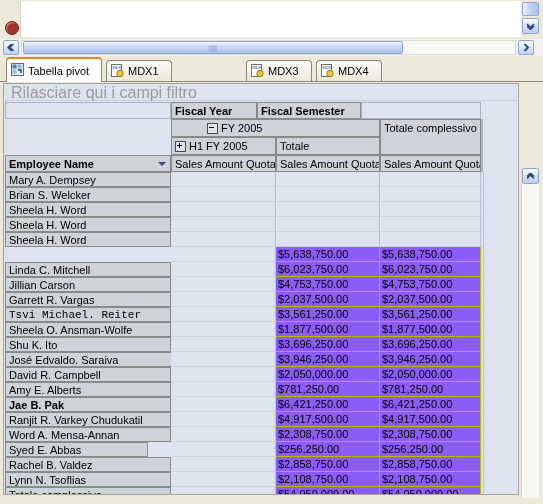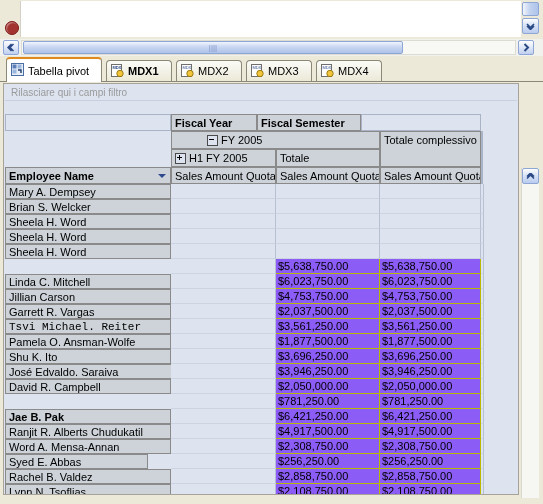--- a/index.html
+++ b/index.html
@@ -167,29 +167,29 @@
     border: 1px solid #a8a398;
     box-sizing: border-box;
     overflow: hidden;
   }
   .filter-band {
     position: absolute;
     left: 1px; top: 1px;
     width: 512px; height: 16px;
     background: #dde4f0;
     color: #9a9a9a;
-    font-size: 10px;
+    font-size: 16px;
     padding-left: 6px;
     line-height: 16px;
     box-sizing: border-box;
     border-bottom: 1px solid #c8d0e0;
   }
 
   
-  .grid { position: absolute; left: 1px; top: 30px; }
+  .grid { position: absolute; left: 1px; top: 18px; }
   .cell { position: absolute; box-sizing: border-box; font-size: 11px; }
 
   .hdr {
     background: #cdd3d9;
     border: 1px solid #8a8a8a;
     color: #000;
     line-height: 16px;
     padding-left: 3px;
     overflow: hidden;
     white-space: nowrap;
@@ -335,41 +335,31 @@
         <rect x="0.5" y="0.5" width="12" height="12" fill="#e8eef8" stroke="#4a6fa5"></rect>
         <rect x="1.5" y="1.5" width="4" height="4" fill="#5b7fb8"></rect>
         <rect x="6.5" y="1.5" width="4" height="4" fill="#9ab6dd"></rect>
         <rect x="1.5" y="6.5" width="4" height="4" fill="#9ab6dd"></rect>
         <path d="M7 7 l3 0 l0 3" stroke="#1f3f73" stroke-width="1.4" fill="none"></path>
       </svg>
     </span>
     <span>Tabella pivot</span>
   </div>
 
-  <div class="tab" style="left:106px;width:66px;font-weight:bold;">
+  <div class="tab" style="left:106px;width:66px;">
     <span class="ticon">
       <svg width="13" height="13" viewBox="0 0 13 13">
         <rect x="0.5" y="0.5" width="10" height="12" fill="#ffffff" stroke="#6e6e6e"></rect>
         <text x="1.4" y="5.2" font-size="4" fill="#2b4a86" font-family="Liberation Sans, sans-serif">MDX</text>
         <circle cx="9" cy="9.5" r="3.2" fill="#f2c53d" stroke="#9a7a12"></circle>
       </svg>
     </span>
     <span>MDX1</span>
   </div>
 
-  <div class="tab" style="left:176px;width:66px;">
-    <span class="ticon">
-      <svg width="13" height="13" viewBox="0 0 13 13">
-        <rect x="0.5" y="0.5" width="10" height="12" fill="#ffffff" stroke="#6e6e6e"></rect>
-        <text x="1.4" y="5.2" font-size="4" fill="#2b4a86" font-family="Liberation Sans, sans-serif">MDX</text>
-        <circle cx="9" cy="9.5" r="3.2" fill="#f2c53d" stroke="#9a7a12"></circle>
-      </svg>
-    </span>
-    <span>MDX2</span>
-  </div>
 
   <div class="tab" style="left:246px;width:66px;">
     <span class="ticon">
       <svg width="13" height="13" viewBox="0 0 13 13">
         <rect x="0.5" y="0.5" width="10" height="12" fill="#ffffff" stroke="#6e6e6e"></rect>
         <text x="1.4" y="5.2" font-size="4" fill="#2b4a86" font-family="Liberation Sans, sans-serif">MDX</text>
         <circle cx="9" cy="9.5" r="3.2" fill="#f2c53d" stroke="#9a7a12"></circle>
       </svg>
     </span>
     <span>MDX3</span>
@@ -451,50 +441,51 @@
         <div class="cell rowhdr" style="left: 0px; top: 190px; width: 166px; height: 15px;">Garrett R. Vargas</div>
         <div class="cell datacell" style="left: 166px; top: 190px; width: 105px; height: 15px;"></div>
         <div class="cell datacell hl" style="left: 271px; top: 190px; width: 104px; height: 15px;">$2,037,500.00</div>
         <div class="cell datacell hl" style="left: 375px; top: 190px; width: 101px; height: 15px;">$2,037,500.00</div>
         <div class="cell datacell" style="left: 476px; top: 190px; width: 0px; height: 15px;"></div>
         <div class="cell rowhdr" style="left: 0px; top: 205px; width: 166px; height: 15px; font-family: Liberation Mono, monospace;">Tsvi Michael. Reiter</div>
         <div class="cell datacell" style="left: 166px; top: 205px; width: 105px; height: 15px;"></div>
         <div class="cell datacell hl" style="left: 271px; top: 205px; width: 104px; height: 15px;">$3,561,250.00</div>
         <div class="cell datacell hl" style="left: 375px; top: 205px; width: 101px; height: 15px;">$3,561,250.00</div>
         <div class="cell datacell" style="left: 476px; top: 205px; width: 0px; height: 15px;"></div>
-        <div class="cell rowhdr" style="left: 0px; top: 220px; width: 166px; height: 15px;">Pamela O. Ansman-Wolfe</div>
+        <div class="cell rowhdr" style="left: 0px; top: 220px; width: 166px; height: 15px;">Sheela O. Ansman-Wolfe</div>
         <div class="cell datacell" style="left: 166px; top: 220px; width: 105px; height: 15px;"></div>
         <div class="cell datacell hl" style="left: 271px; top: 220px; width: 104px; height: 15px;">$1,877,500.00</div>
         <div class="cell datacell hl" style="left: 375px; top: 220px; width: 101px; height: 15px;">$1,877,500.00</div>
         <div class="cell datacell" style="left: 476px; top: 220px; width: 0px; height: 15px;"></div>
         <div class="cell rowhdr" style="left: 0px; top: 235px; width: 166px; height: 15px;">Shu K. Ito</div>
         <div class="cell datacell" style="left: 166px; top: 235px; width: 105px; height: 15px;"></div>
         <div class="cell datacell hl" style="left: 271px; top: 235px; width: 104px; height: 15px;">$3,696,250.00</div>
         <div class="cell datacell hl" style="left: 375px; top: 235px; width: 101px; height: 15px;">$3,696,250.00</div>
         <div class="cell datacell" style="left: 476px; top: 235px; width: 0px; height: 15px;"></div>
         <div class="cell rowhdr" style="left: 0px; top: 250px; width: 192px; height: 15px;">José Edvaldo. Saraiva</div>
         <div class="cell datacell" style="left: 166px; top: 250px; width: 105px; height: 15px;"></div>
         <div class="cell datacell hl" style="left: 271px; top: 250px; width: 104px; height: 15px;">$3,946,250.00</div>
         <div class="cell datacell hl" style="left: 375px; top: 250px; width: 101px; height: 15px;">$3,946,250.00</div>
         <div class="cell datacell" style="left: 476px; top: 250px; width: 0px; height: 15px;"></div>
         <div class="cell rowhdr" style="left: 0px; top: 265px; width: 166px; height: 15px;">David R. Campbell</div>
         <div class="cell datacell" style="left: 166px; top: 265px; width: 105px; height: 15px;"></div>
         <div class="cell datacell hl" style="left: 271px; top: 265px; width: 104px; height: 15px;">$2,050,000.00</div>
         <div class="cell datacell hl" style="left: 375px; top: 265px; width: 101px; height: 15px;">$2,050,000.00</div>
         <div class="cell datacell" style="left: 476px; top: 265px; width: 0px; height: 15px;"></div>
+        <div class="cell rowhdr" style="left: 0px; top: 280px; width: 166px; height: 15px;">Amy E. Alberts</div>
         <div class="cell datacell" style="left: 166px; top: 280px; width: 105px; height: 15px;"></div>
         <div class="cell datacell hl" style="left: 271px; top: 280px; width: 104px; height: 15px;">$781,250.00</div>
         <div class="cell datacell hl" style="left: 375px; top: 280px; width: 101px; height: 15px;">$781,250.00</div>
         <div class="cell datacell" style="left: 476px; top: 280px; width: 0px; height: 15px;"></div>
         <div class="cell rowhdr" style="left: 0px; top: 295px; width: 166px; height: 15px; font-weight: bold;">Jae B. Pak</div>
         <div class="cell datacell" style="left: 166px; top: 295px; width: 105px; height: 15px;"></div>
         <div class="cell datacell hl" style="left: 271px; top: 295px; width: 104px; height: 15px;">$6,421,250.00</div>
         <div class="cell datacell hl" style="left: 375px; top: 295px; width: 101px; height: 15px;">$6,421,250.00</div>
         <div class="cell datacell" style="left: 476px; top: 295px; width: 0px; height: 15px;"></div>
-        <div class="cell rowhdr" style="left: 0px; top: 310px; width: 166px; height: 15px;">Ranjit R. Alberts Chudukatil</div>
+        <div class="cell rowhdr" style="left: 0px; top: 310px; width: 166px; height: 15px;">Ranjit R. Varkey Chudukatil</div>
         <div class="cell datacell" style="left: 166px; top: 310px; width: 105px; height: 15px;"></div>
         <div class="cell datacell hl" style="left: 271px; top: 310px; width: 104px; height: 15px;">$4,917,500.00</div>
         <div class="cell datacell hl" style="left: 375px; top: 310px; width: 101px; height: 15px;">$4,917,500.00</div>
         <div class="cell datacell" style="left: 476px; top: 310px; width: 0px; height: 15px;"></div>
         <div class="cell rowhdr" style="left: 0px; top: 325px; width: 166px; height: 15px;">Word A. Mensa-Annan</div>
         <div class="cell datacell" style="left: 166px; top: 325px; width: 105px; height: 15px;"></div>
         <div class="cell datacell hl" style="left: 271px; top: 325px; width: 104px; height: 15px;">$2,308,750.00</div>
         <div class="cell datacell hl" style="left: 375px; top: 325px; width: 101px; height: 15px;">$2,308,750.00</div>
         <div class="cell datacell" style="left: 476px; top: 325px; width: 0px; height: 15px;"></div>
         <div class="cell rowhdr" style="left: 0px; top: 340px; width: 143px; height: 15px;">Syed E. Abbas</div>

